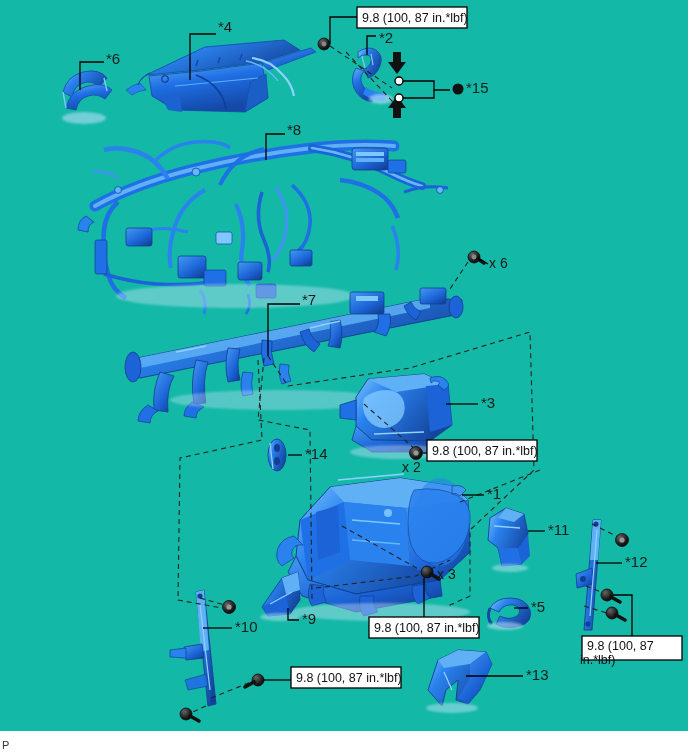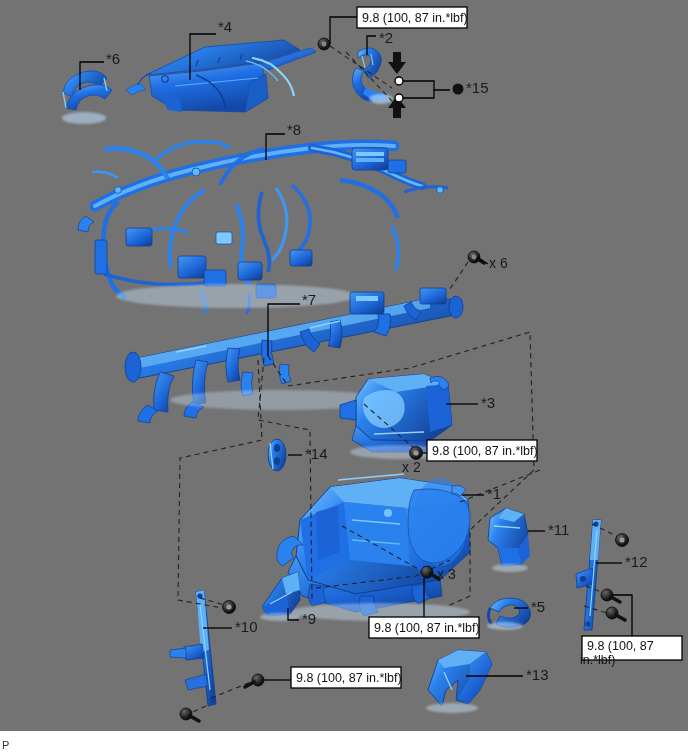--- a/index.html
+++ b/index.html
@@ -11,21 +11,21 @@
     font-family: "Liberation Sans", sans-serif;
     width: 688px;
     height: 755px;
     position: relative;
     overflow: hidden;
   }
   #diagram-root {
     position: relative;
     width: 688px;
     height: 731px;
-    background: #737373;
+    background: #14b8a6;
   }
   svg.layer {
     position: absolute;
     left: 0;
     top: 0;
     width: 688px;
     height: 755px;
   }
   .callout-text {
     font-family: "Liberation Sans", sans-serif;

